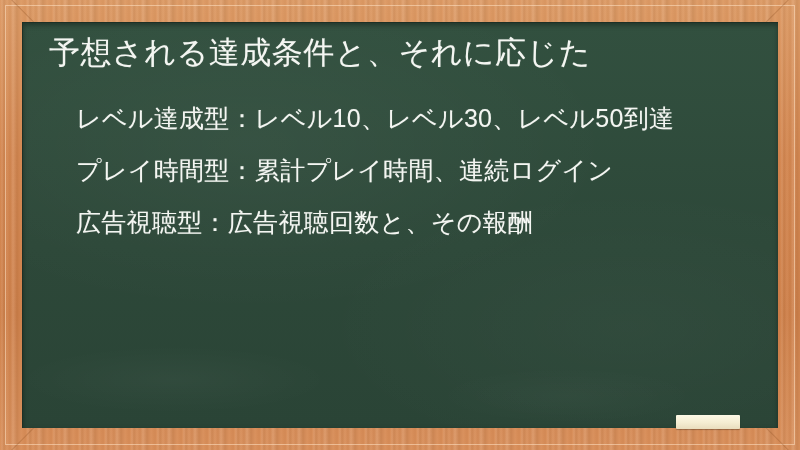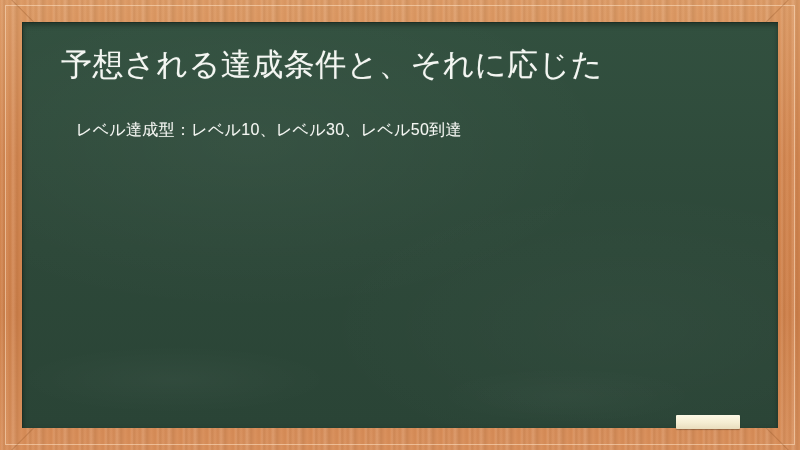--- a/index.html
+++ b/index.html
@@ -99,33 +99,33 @@
     padding: 8px 26px 0 26px;
   }
 
   
   .title {
     color: #f4f6f2;
     font-size: 31px;
     line-height: 44px;
     font-weight: 400;
     letter-spacing: 0.5px;
-    margin: 12px;
+    margin: 0;
     text-shadow: 0 0 1px rgba(255,255,255,0.35);
     white-space: pre-wrap;
   }
 
   .bullets {
     margin: 22px 0 0 0;
     padding: 0;
     list-style: none;
   }
   .bullets li {
     color: #f4f6f2;
-    font-size: 16px;
+    font-size: 25px;
     line-height: 42px;
     font-weight: 400;
     letter-spacing: 0.3px;
     margin: 0 0 10px 0;
     padding-left: 27px;
     text-shadow: 0 0 1px rgba(255,255,255,0.30);
   }
 
   
   .chalk {
@@ -151,20 +151,22 @@
   <div class="miter bl"></div>
   <div class="miter br"></div>
 
   <div class="board">
     <div class="board-content">
 
       <h1 class="title"><span>予想される達成条件と、それに応じた</span><br></h1>
 
       <ul class="bullets">
         <li>レベル達成型：レベル10、レベル30、レベル50到達</li>
+        <li>プレイ時間型：累計プレイ時間、連続ログイン</li>
+        <li>広告視聴型：広告視聴回数と、その報酬</li>
       </ul>
 
     </div>
   </div>
 
   <div class="chalk"></div>
 
 </div>
 
 </body></html>

